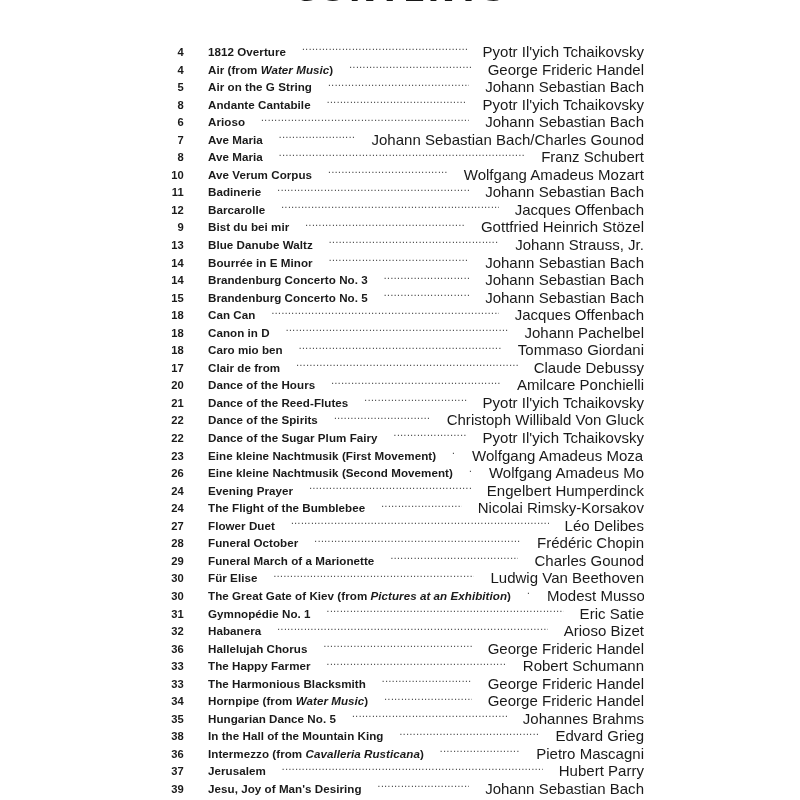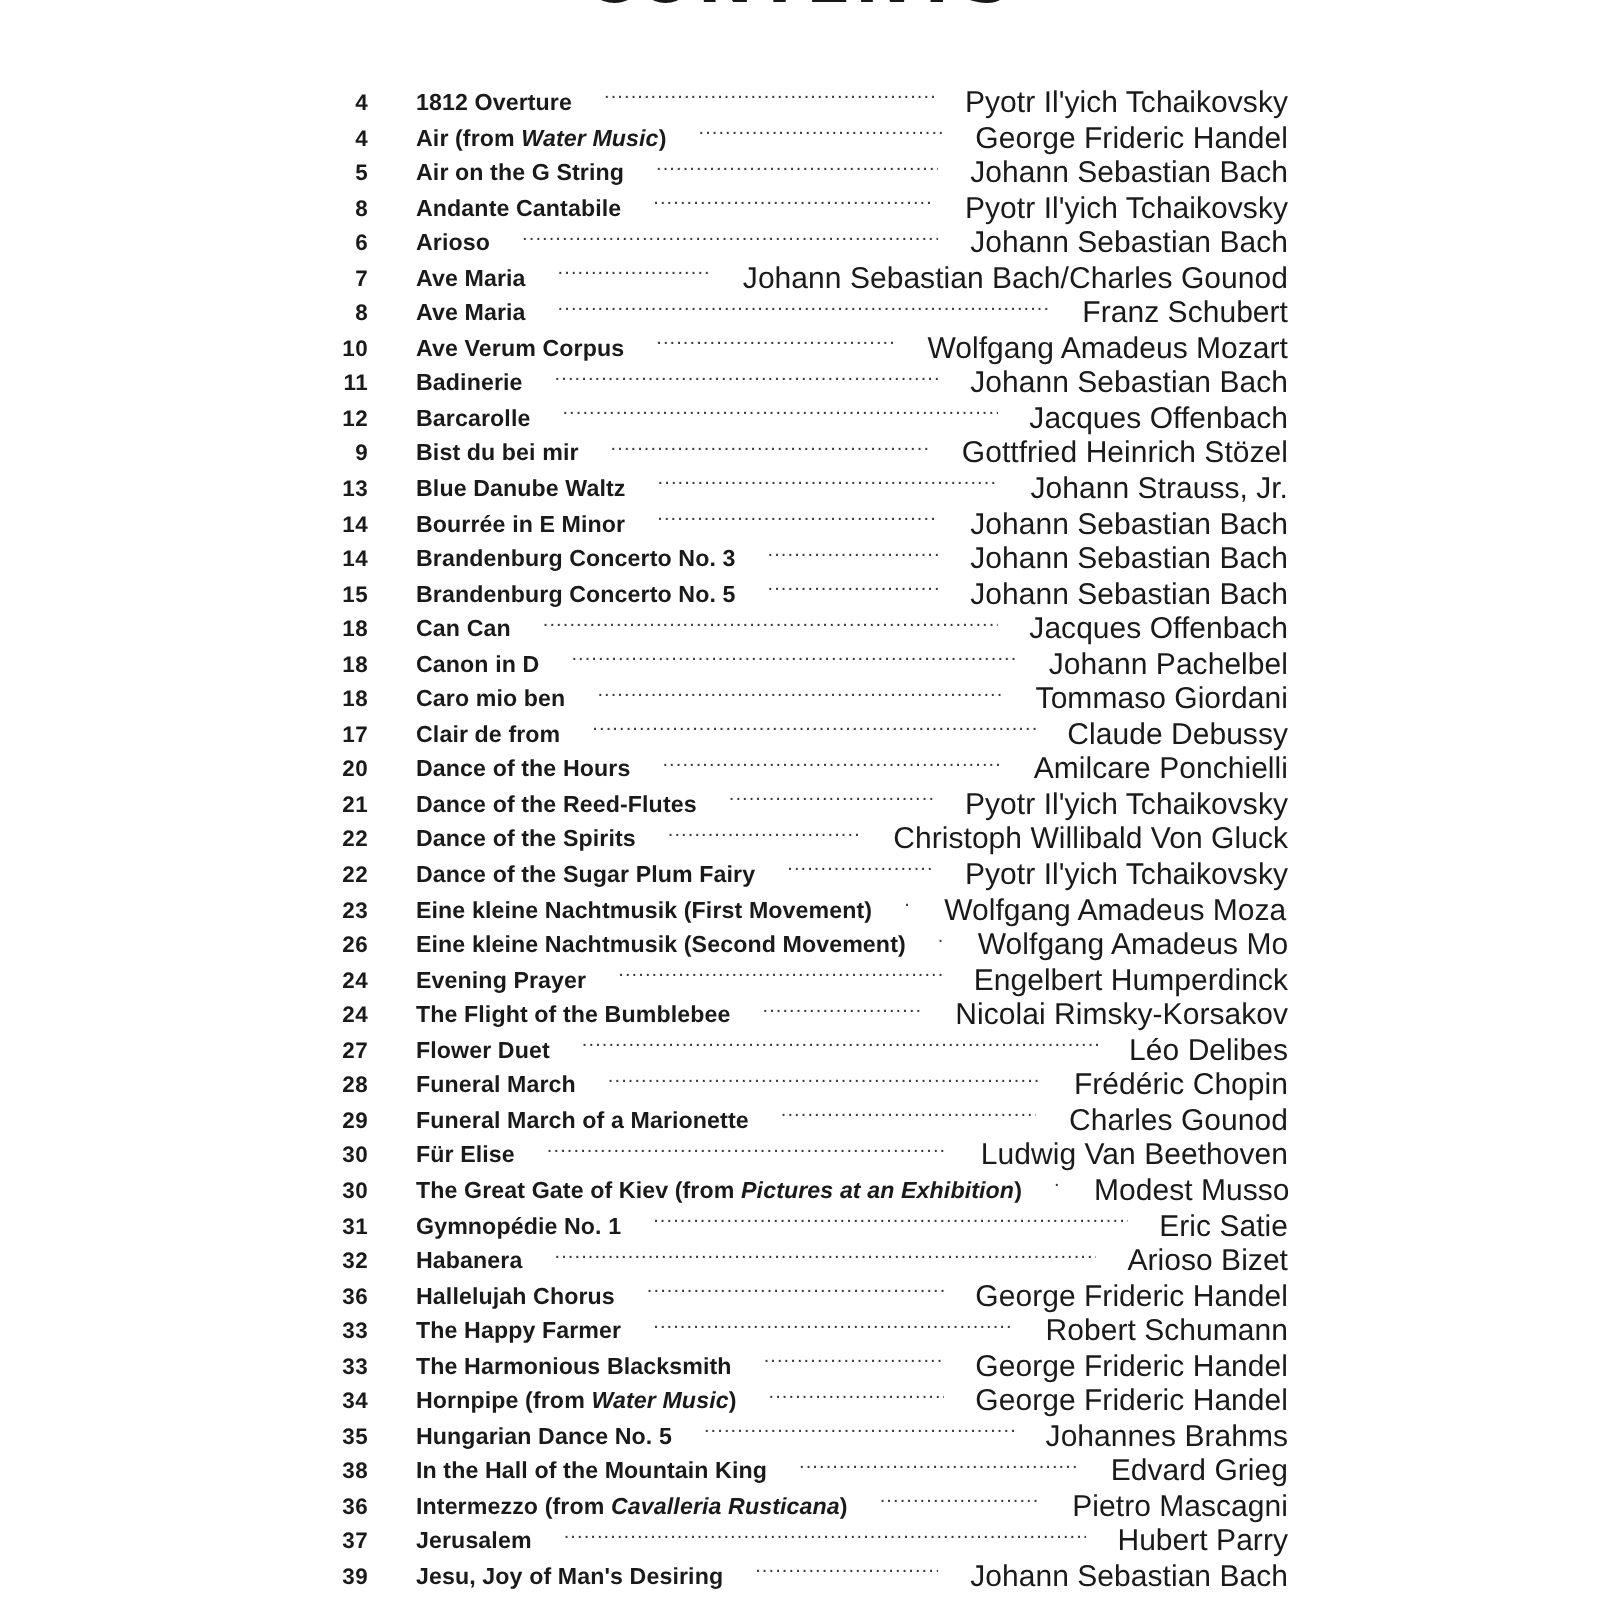--- a/index.html
+++ b/index.html
@@ -351,21 +351,21 @@
         <span class="page-num">27</span>
         <span class="entry">
           <span class="title">Flower Duet</span>
           <span class="leader"></span>
           <span class="composer">Léo Delibes</span>
         </span>
       </div>
       <div class="toc-row">
         <span class="page-num">28</span>
         <span class="entry">
-          <span class="title">Funeral March</span>
+          <span class="title">Funeral October</span>
           <span class="leader"></span>
           <span class="composer">Frédéric Chopin</span>
         </span>
       </div>
       <div class="toc-row">
         <span class="page-num">29</span>
         <span class="entry">
           <span class="title">Funeral March of a Marionette</span>
           <span class="leader"></span>
           <span class="composer">Charles Gounod</span>

